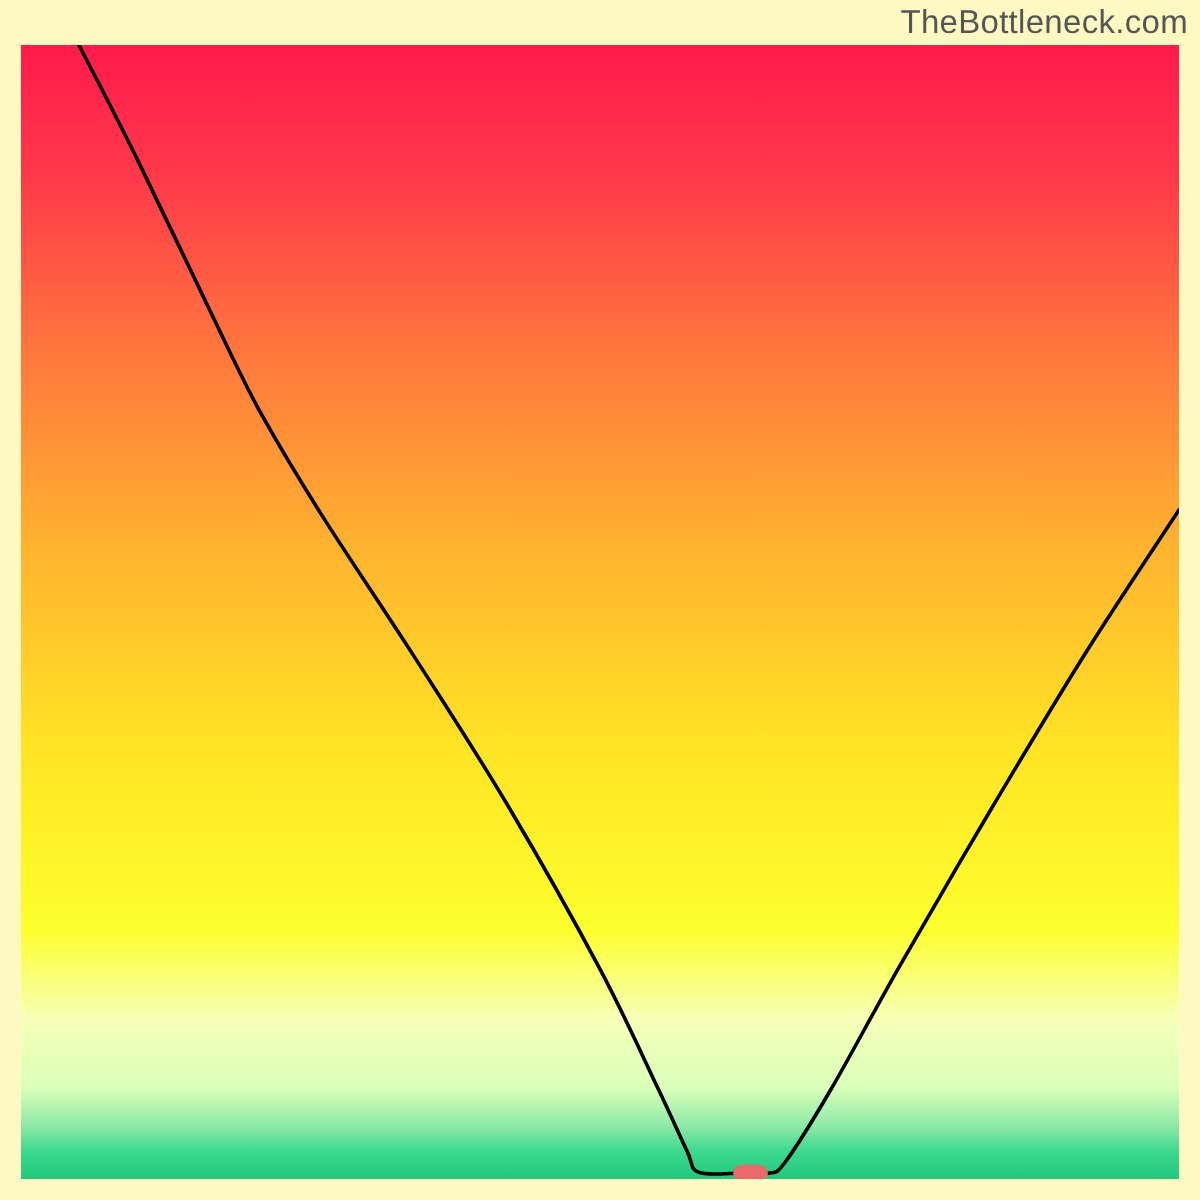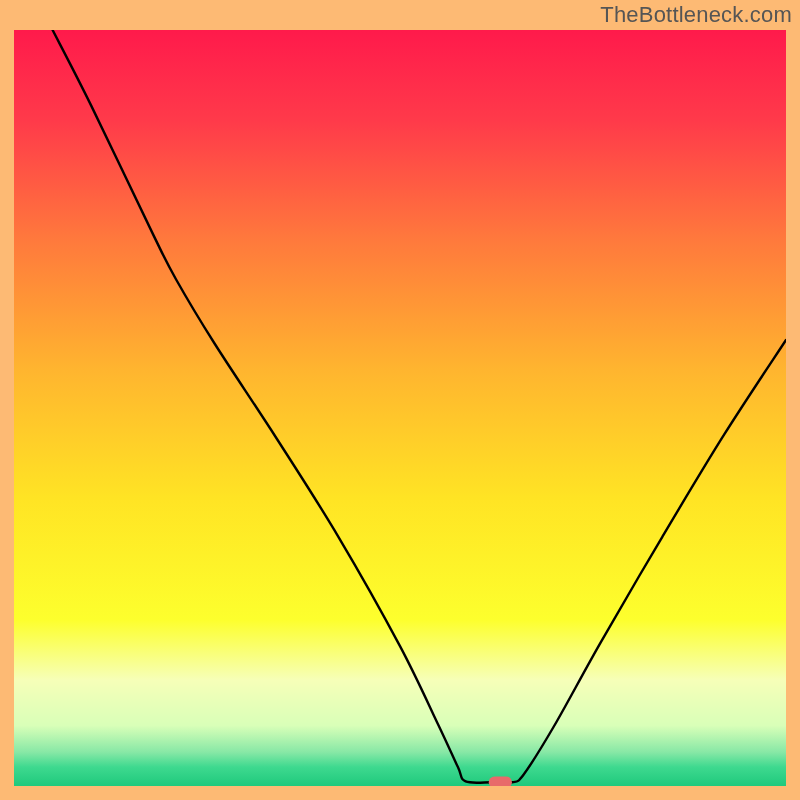--- a/index.html
+++ b/index.html
@@ -6,21 +6,21 @@
     margin: 0;
     padding: 0;
     width: 800px;
     height: 800px;
     overflow: hidden;
     font-family: Arial, Helvetica, sans-serif;
   }
   .frame {
     width: 800px;
     height: 800px;
-    background: #fdba74;
+    background: #fef9c3;
     position: relative;
   }
   .watermark {
     position: absolute;
     top: 2px;
     right: 8px;
     color: #555;
     font-size: 22px;
     font-weight: 500;
     letter-spacing: 0.2px;

